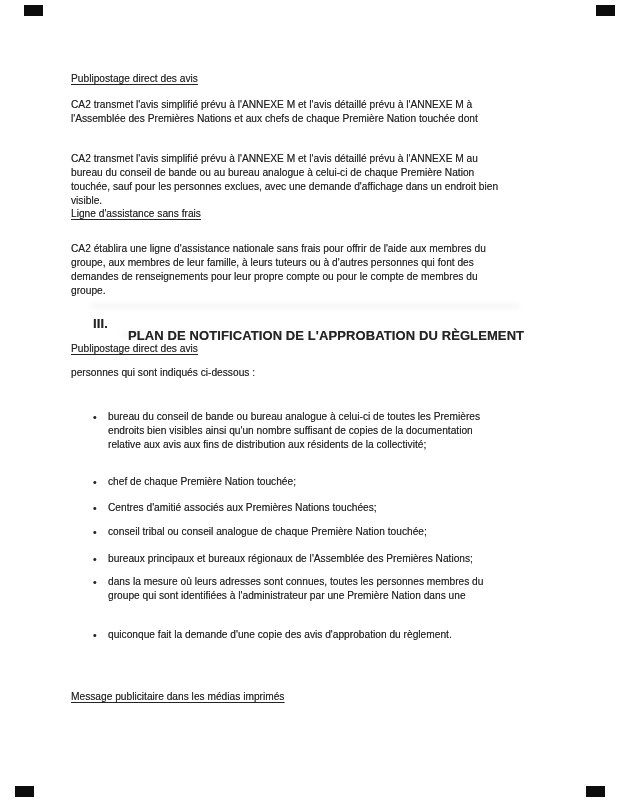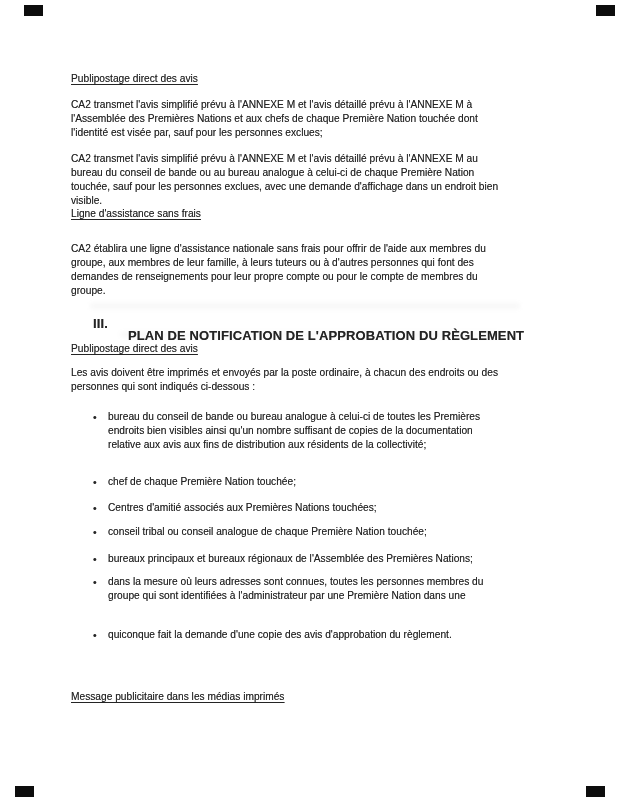--- a/index.html
+++ b/index.html
@@ -105,21 +105,20 @@
   <div class="corner-mark mark-br"></div>
 
   <div class="scan-smudge" style="left:90px; top:303px; width:430px; height:6px;"></div>
   <div class="scan-smudge" style="left:120px; top:332px; width:380px; height:5px;"></div>
 
   <div class="block heading-underline" style="top:72px">Publipostage direct des avis</div>
 
   <div class="block" style="top:98px">
     <div class="line">CA2 transmet l'avis simplifié prévu à l'ANNEXE M et l'avis détaillé prévu à l'ANNEXE M à</div>
     <div class="line">l'Assemblée des Premières Nations et aux chefs de chaque Première Nation touchée dont</div>
-    <div class="line">l'identité est visée par, sauf pour les personnes exclues;</div>
   </div>
 
   <div class="block" style="top:152px">
     <div class="line">CA2 transmet l'avis simplifié prévu à l'ANNEXE M et l'avis détaillé prévu à l'ANNEXE M au</div>
     <div class="line">bureau du conseil de bande ou au bureau analogue à celui-ci de chaque Première Nation</div>
     <div class="line">touchée, sauf pour les personnes exclues, avec une demande d'affichage dans un endroit bien</div>
     <div class="line">visible.</div>
   </div>
 
   <div class="block heading-underline" style="top:207px">Ligne d'assistance sans frais</div>
@@ -132,21 +131,20 @@
   </div>
 
   <div class="section-heading" style="top:316px">
     <span class="section-number">III.</span>
     <span class="section-title">PLAN DE NOTIFICATION DE L'APPROBATION DU RÈGLEMENT</span>
   </div>
 
   <div class="block heading-underline" style="top:342px">Publipostage direct des avis</div>
 
   <div class="block" style="top:366px">
-    <div class="line">Les avis doivent être imprimés et envoyés par la poste ordinaire, à chacun des endroits ou des</div>
     <div class="line">personnes qui sont indiqués ci-dessous :</div>
   </div>
 
   <div class="bullet-item" style="top:410px">
     <span class="bullet-marker">•</span>
     <div class="bullet-text">
       <div class="line">bureau du conseil de bande ou bureau analogue à celui-ci de toutes les Premières</div>
       <div class="line">endroits bien visibles ainsi qu'un nombre suffisant de copies de la documentation</div>
       <div class="line">relative aux avis aux fins de distribution aux résidents de la collectivité;</div>
     </div>

